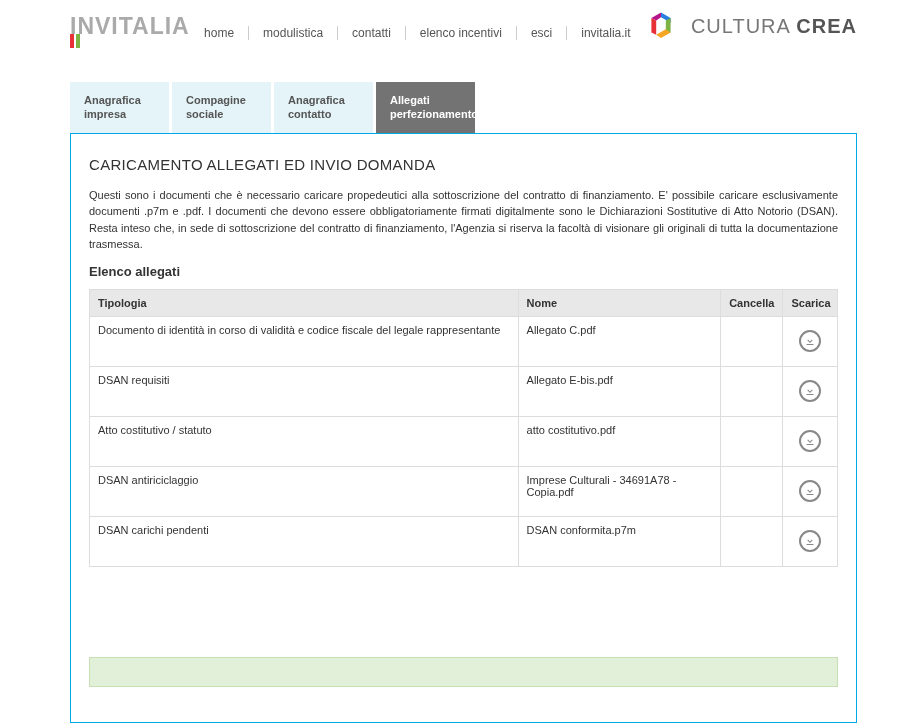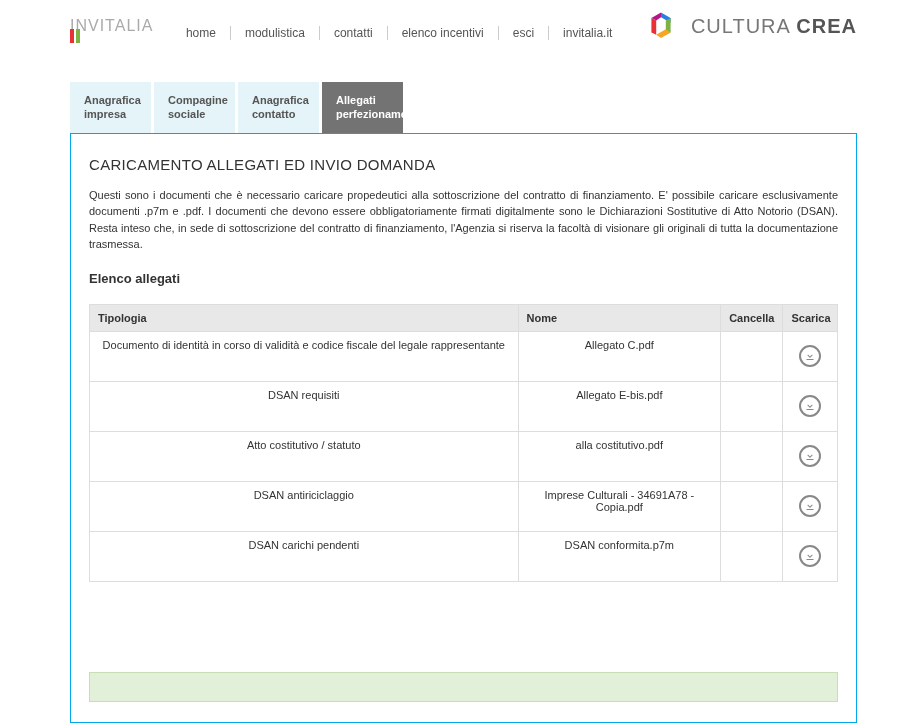--- a/index.html
+++ b/index.html
@@ -1,44 +1,44 @@
 <!DOCTYPE html>
 <html><head>
   <meta charset="utf-8">
   <style>
     * { box-sizing: border-box; margin: 0; padding: 0; }
     body { font-family: Arial, sans-serif; font-size: 11px; background: #fff; width: 917px; }
 
     .header { display: flex; align-items: center; padding: 10px 60px 10px 70px; }
-    .logo-invitalia { color: #aaa; font-size: 16px; letter-spacing: 1px; font-weight: 400; position: relative; }
+    .logo-invitalia { color: #aaa; font-size: 23px; letter-spacing: 1px; font-weight: 700; position: relative; }
     .logo-invitalia::after { content: ""; display: block; position: absolute; left: 0; bottom: -8px; width: 4px; height: 14px; background: #e73137; }
     .logo-invitalia::before { content: ""; display: block; position: absolute; left: 6px; bottom: -8px; width: 4px; height: 14px; background: #7cb342; }
 
     .nav-center { margin-left: auto; display: flex; align-items: center; gap: 0; font-size: 12px; color: #555; margin-top: 13px; }
     .nav-item { padding: 0 14px; border-right: 1px solid #ccc; cursor: pointer; }
     .nav-item:last-child { border-right: none; }
 
     .logo-cultura-wrap { margin-left: auto; display: flex; align-items: center; gap: 14px; }
     .logo-cultura-icon { width: 32px; height: 32px; }
     .logo-cultura-text { font-size: 20px; color: #777; font-weight: 300; letter-spacing: 1px; }
     .logo-cultura-text strong { color: #555; font-weight: 700; }
 
     .tabs { display: flex; gap: 3px; margin: 30px 0 0 70px; }
-    .tab { background: #e5f4f8; color: #555; padding: 11px 14px; width: 81px; font-size: 11px; font-weight: bold; text-align: left; cursor: pointer; min-height: 46px; line-height: 1.3; }
+    .tab { background: #e5f4f8; color: #555; padding: 11px 14px; width: 99px; font-size: 11px; font-weight: bold; text-align: left; cursor: pointer; min-height: 46px; line-height: 1.3; }
     .tab.active { background: #737373; color: #fff; }
 
     .content-box { border: 1px solid #00a8e8; margin: 0 60px 0 70px; padding: 22px 18px 18px 18px; min-height: 590px; position: relative; }
     .page-title { font-size: 15px; font-weight: normal; color: #333; margin-bottom: 14px; letter-spacing: 0.3px; }
-    .desc { font-size: 11px; color: #333; line-height: 1.5; margin-bottom: 18px; text-align: justify; }
-    .section-heading { font-size: 13px; font-weight: bold; color: #333; margin-bottom: 18px; }
+    .desc { font-size: 11px; color: #333; line-height: 1.5; margin-bottom: 11px; text-align: justify; }
+    .section-heading { font-size: 13px; font-weight: bold; color: #333; margin-bottom: 10px; }
 
     table { width: 100%; border-collapse: collapse; table-layout: fixed; }
     th, td { border: 1px solid #ddd; padding: 7px 8px; text-align: left; font-size: 11px; color: #333; vertical-align: top; }
     th { background: #e8e8e8; font-weight: bold; margin-top: 40px; }
-    td { height: 50px; text-align: center; }
+    td { height: 50px; }
     .col-tip { width: 55%; }
     .col-nome { width: 26%; }
     .col-cancella { width: 8%; text-align: center; }
     .col-scarica { width: 7%; }
     .icon-cell { text-align: center; vertical-align: middle; }
     .download-btn { display: inline-flex; width: 22px; height: 22px; border: 2px solid #888; border-radius: 50%; align-items: center; justify-content: center; cursor: pointer; }
     .download-btn svg { width: 12px; height: 12px; }
 
     .status-bar { background: #e2f0d9; border: 1px solid #c6e0b4; padding: 14px 18px; font-size: 11px; font-weight: bold; color: #3e6b1f; margin-top: 90px; }
   </style>
@@ -106,21 +106,21 @@
           <td>Allegato E-bis.pdf</td>
           <td class="icon-cell"></td>
           <td class="icon-cell"><span class="download-btn">
               <svg viewBox="0 0 24 24">
                 <path fill="#888" d="M12 3v10l4-4 1.4 1.4L12 16 6.6 10.4 8 9l4 4V3h0zM5 18h14v2H5z"></path>
               </svg>
             </span></td>
         </tr>
         <tr>
           <td>Atto costitutivo / statuto</td>
-          <td>alla costitutivo.pdf</td>
+          <td>atto costitutivo.pdf</td>
           <td class="icon-cell"></td>
           <td class="icon-cell"><span class="download-btn">
               <svg viewBox="0 0 24 24">
                 <path fill="#888" d="M12 3v10l4-4 1.4 1.4L12 16 6.6 10.4 8 9l4 4V3h0zM5 18h14v2H5z"></path>
               </svg>
             </span></td>
         </tr>
         <tr>
           <td>DSAN antiriciclaggio</td>
           <td>Imprese Culturali - 34691A78 - Copia.pdf</td>

